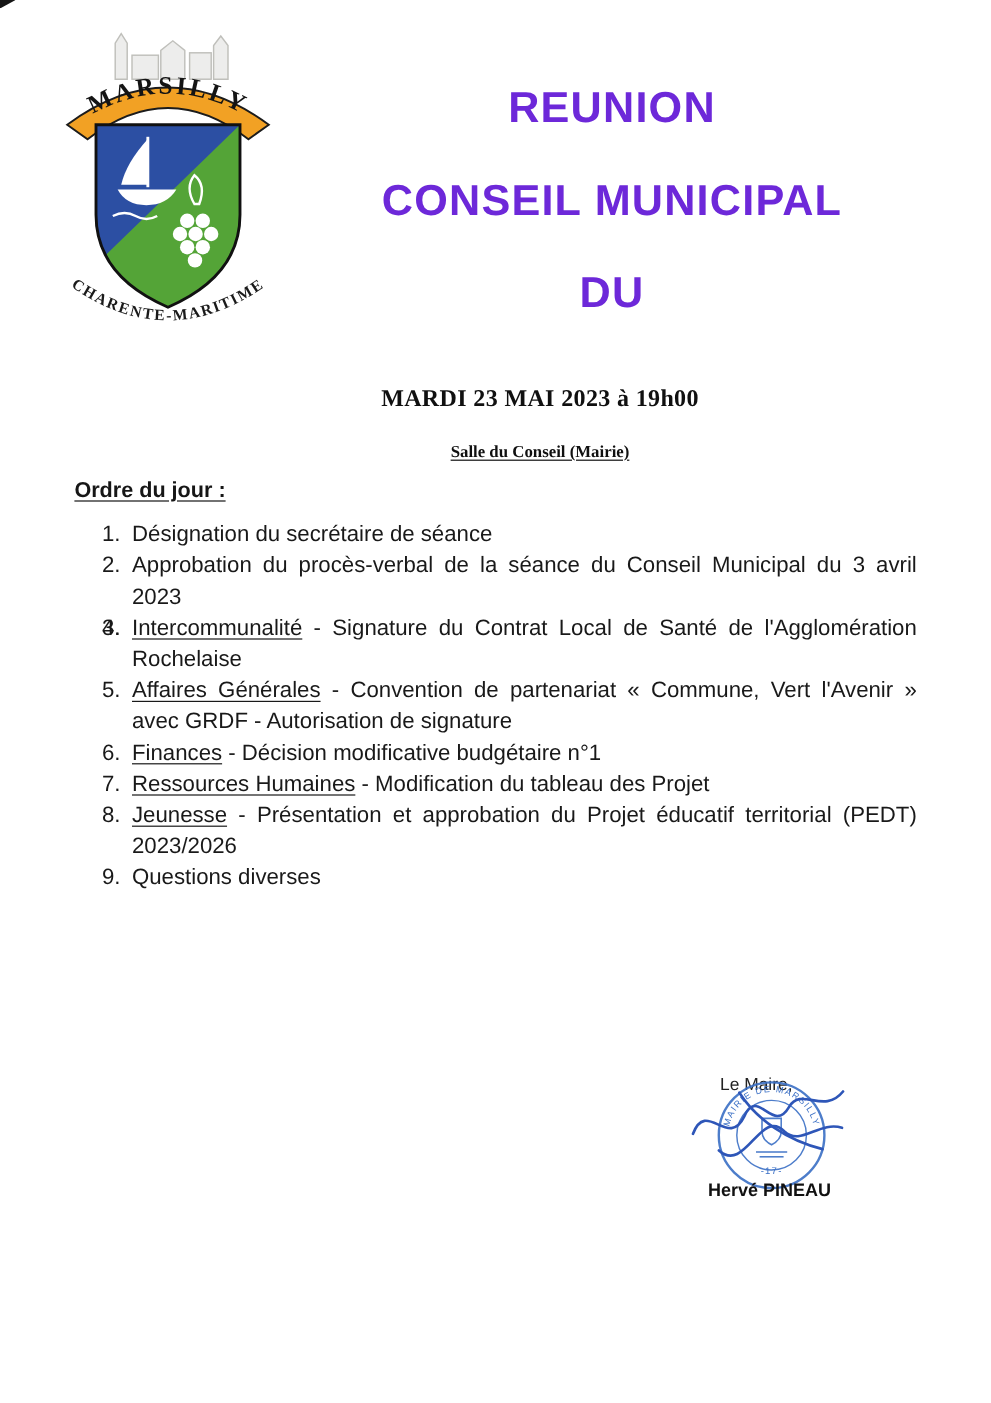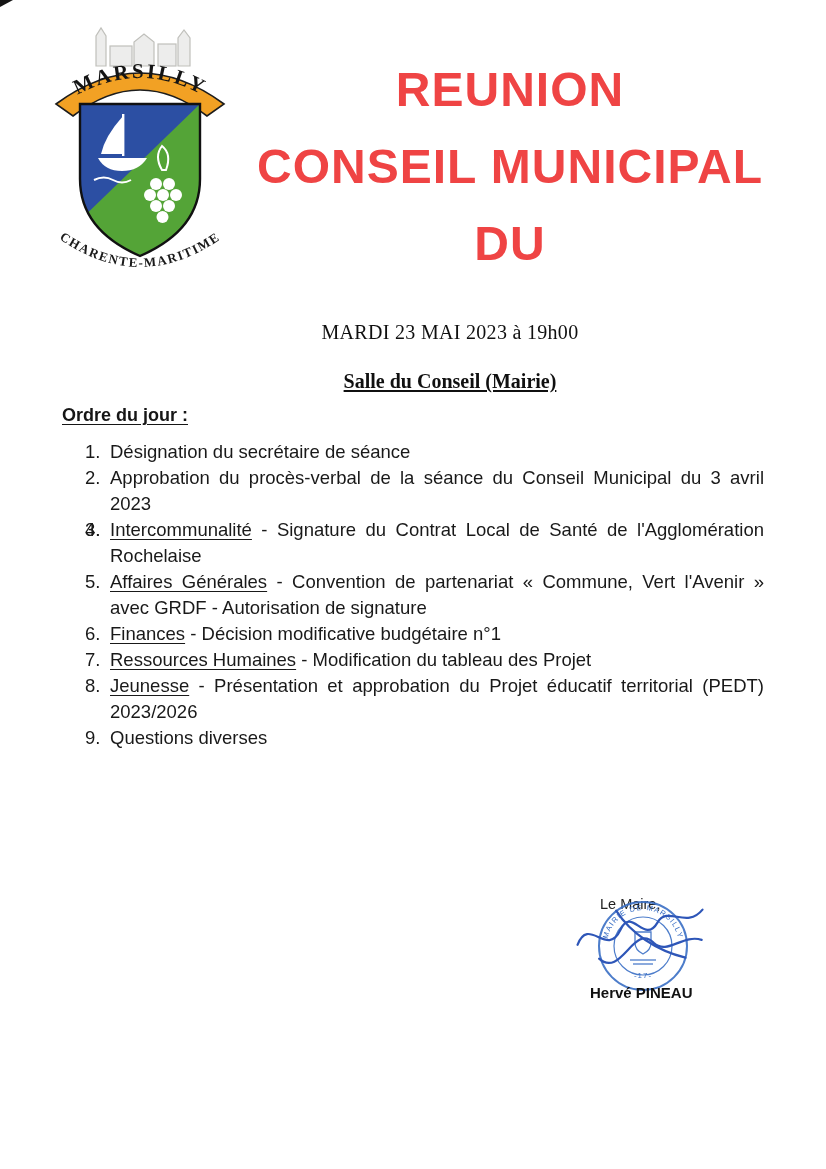--- a/index.html
+++ b/index.html
@@ -16,34 +16,34 @@
   .scan-mark {
     position: absolute; left: 0; top: 0;
     width: 13px; height: 7px; background: #151515;
     clip-path: polygon(0 0, 100% 0, 0 100%);
   }
   .header { position: relative; height: 288px; }
   .crest { position: absolute; left: 50px; top: 24px; width: 180px; height: 262px; }
   .crest svg { width: 100%; height: 100%; display: block; }
   .titles { position: absolute; left: 240px; right: 46px; top: 68px; text-align: center; }
   .title-line {
-    font-size: 48px; line-height: 44px; font-weight: 600;
-    letter-spacing: 1px; color: #ef4444; margin-bottom: 33px;
+    font-size: 36px; line-height: 44px; font-weight: 600;
+    letter-spacing: 1px; color: #6d28d9; margin-bottom: 33px;
   }
   .intro { margin-top: 12px; text-align: center; font-size: 15px; color: #222; }
   .center-shift { padding-left: 74px; text-align: center; }
   .date {
     margin-top: 33px;
     font-family: "Liberation Serif", serif;
-    font-size: 20px; font-weight: 400; color: #101010; letter-spacing: 0.3px;
+    font-size: 20px; font-weight: 700; color: #101010; letter-spacing: 0.3px;
   }
   .location {
     margin-top: 26px;
     font-family: "Liberation Serif", serif;
-    font-size: 20px; font-weight: 700; color: #101010;
+    font-size: 14px; font-weight: 700; color: #101010;
     text-decoration: underline; text-underline-offset: 2px;
   }
   .agenda-heading {
     margin: 12px 0 0 62px;
     font-size: 18px; font-weight: 700;
     text-decoration: underline; text-underline-offset: 3px;
   }
   .agenda { list-style: none; margin: 13px 62px 0 60px; }
   .agenda li {
     position: relative; padding-left: 50px;

